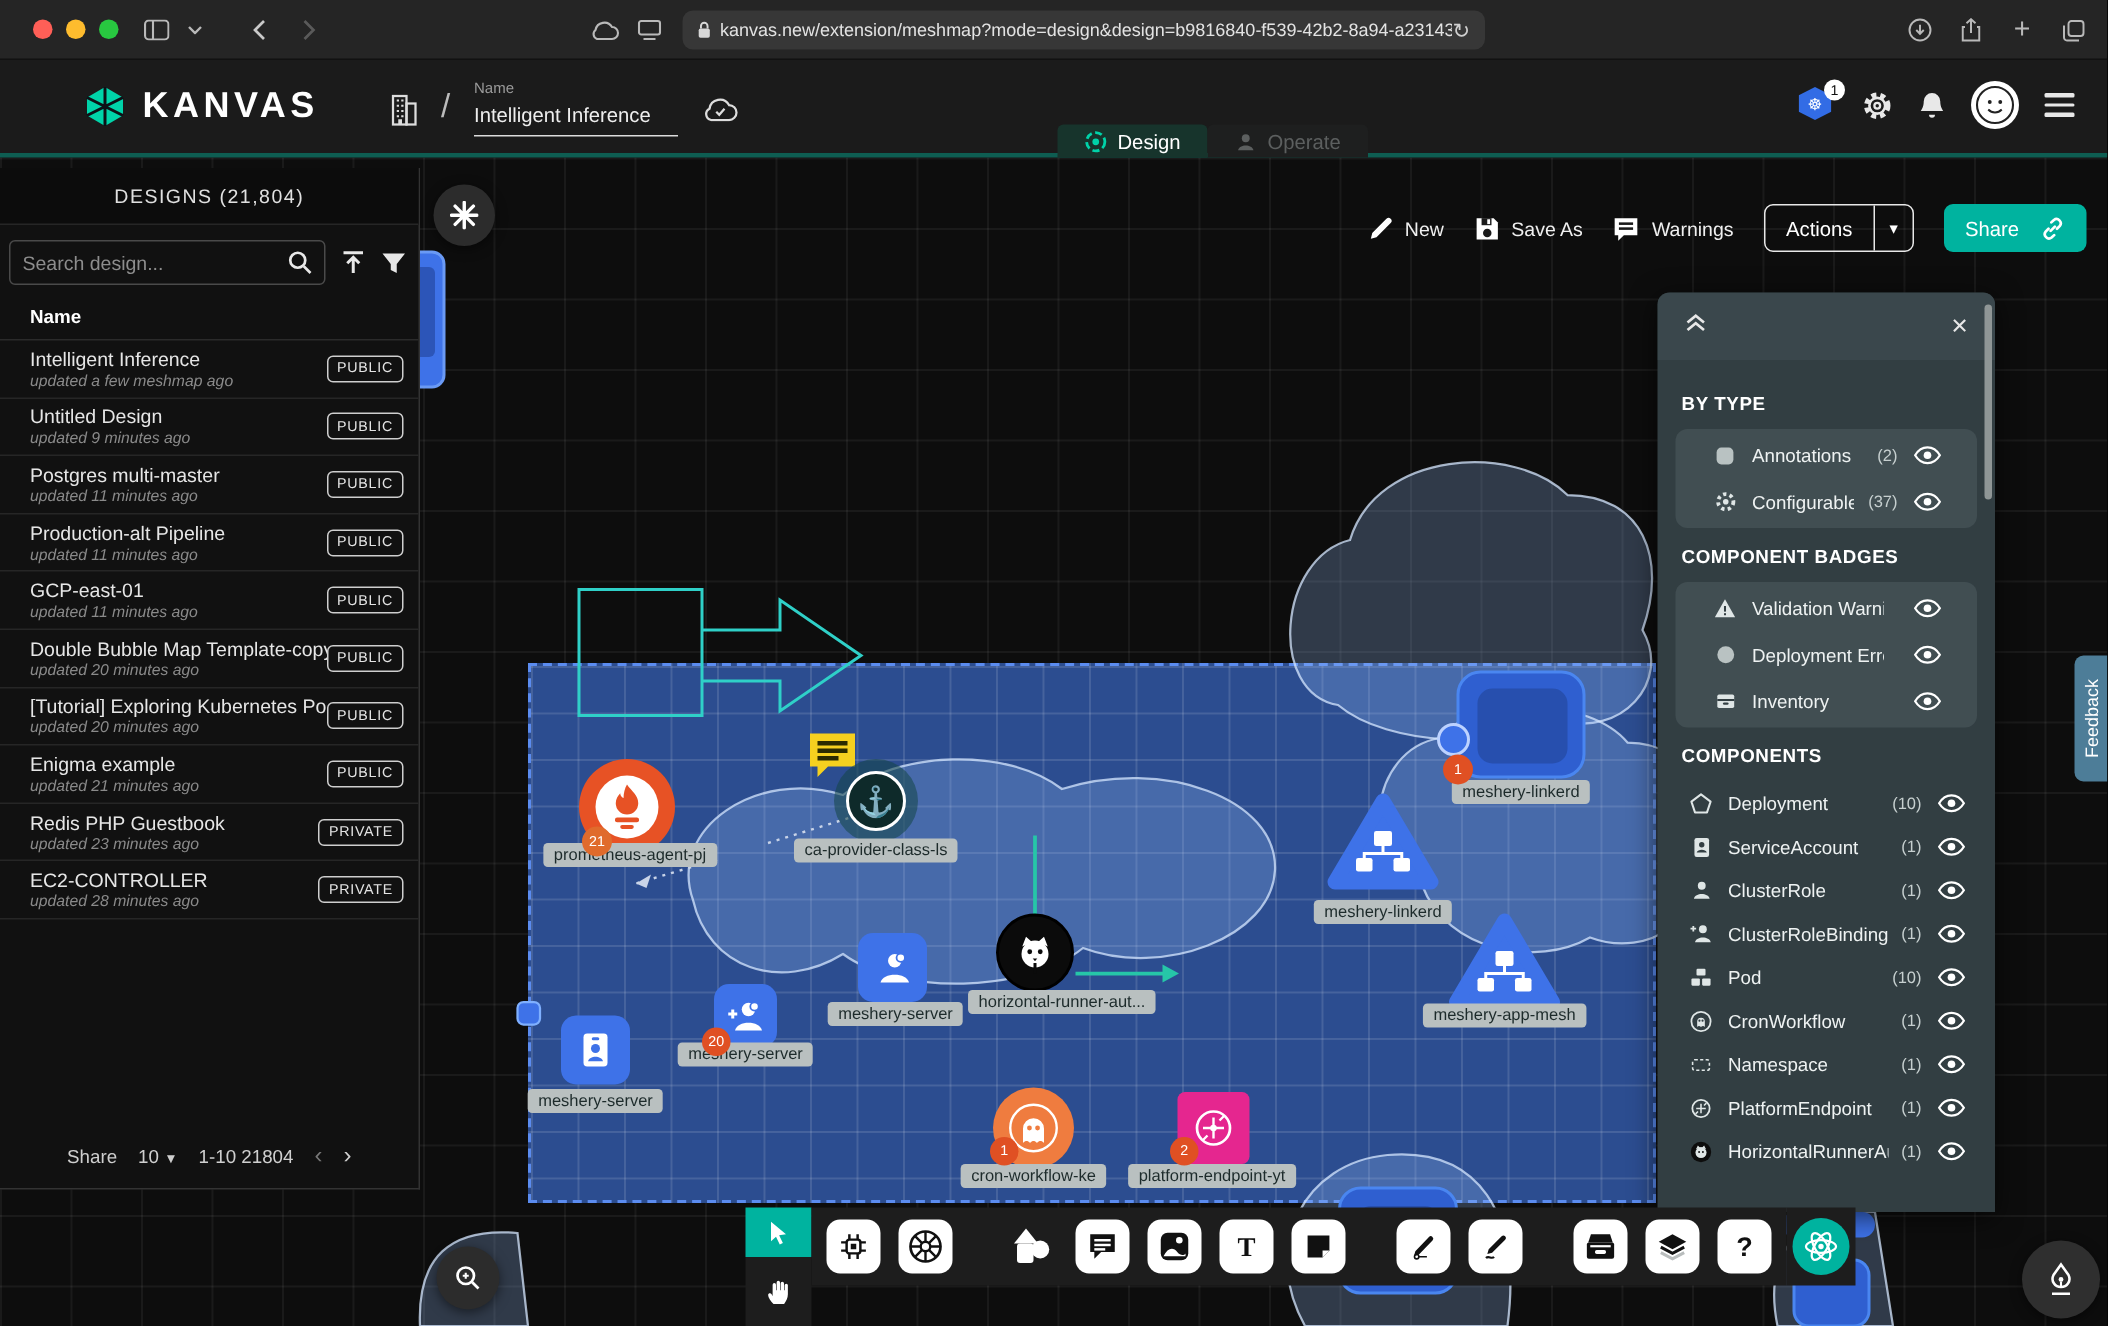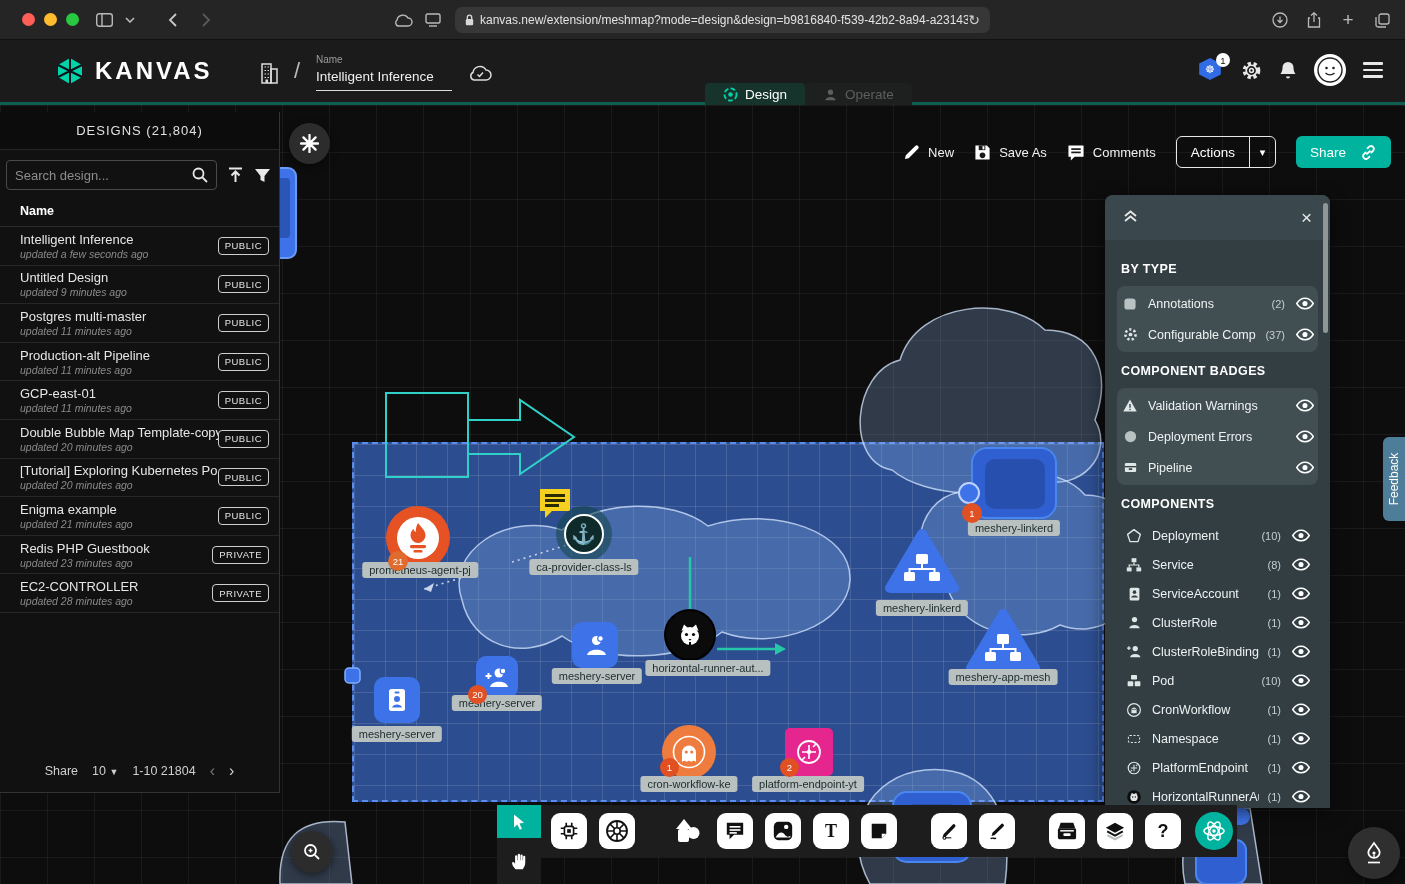--- a/index.html
+++ b/index.html
@@ -81,21 +81,21 @@
   #actions-split { display:flex; border:1px solid #e8e8e8; border-radius:6px; height:32px; color:#fff; }
   #actions-split .main { padding:0 14px; display:flex; align-items:center; font-size:13.5px; }
   #actions-split .caret { border-left:1px solid #e8e8e8; width:26px; display:flex; align-items:center; justify-content:center; font-size:11px; }
   #share-btn { background:#00b39f; border-radius:6px; height:32px; padding:0 14px; display:flex; align-items:center; gap:14px; color:#fff; font-size:13.5px; }
 
   
   #layers-panel { position:absolute; left:1105px; top:195px; width:225px; height:613px; background:#323e42; border-radius:8px 8px 0 0; box-shadow:0 4px 18px rgba(0,0,0,.6); z-index:22; overflow:hidden; }
   #layers-head { height:45px; background:#3a474c; display:flex; align-items:center; justify-content:space-between; padding:0 18px; }
   #layers-body { padding:10px 12px 0 12px; }
   .lsec-title { color:#fff; font-size:12.5px; font-weight:bold; letter-spacing:.4px; margin:12px 4px 10px 4px; }
-  .lgroup { background:#414e52; border-radius:8px; padding:2px 4px; }
+  .lgroup { background:#414e52; border-radius:8px; padding:2px 24px; }
   .litem { display:flex; align-items:center; height:31px; gap:9px; }
   .litem.plain { padding:0 8px; height:29px; }
   .licon { width:18px; display:inline-flex; justify-content:center; }
   .llabel { flex:1; color:#eef2f2; font-size:12.5px; white-space:nowrap; overflow:hidden; }
   .lcount { color:#c6cfcf; font-size:11px; margin-right:2px; }
   .leye { display:inline-flex; }
   #panel-scrollbar { position:absolute; right:2px; top:8px; width:5px; height:130px; background:#8f9696; border-radius:3px; }
 
   
   #bottom-toolbar { position:absolute; left:497px; top:805px; display:flex; z-index:26; }
@@ -455,21 +455,21 @@
           <circle cx="9" cy="12" r="3" fill="#1a1a1a"></circle>
         </svg>
       <span>Save As</span>
     </div>
     <div class="abtn">
       <svg width="18" height="17" viewBox="0 0 19 18">
           <path d="M1.5 1.5 h16 v12 h-9.5 l-4,4 v-4 h-2.5 Z" fill="#fff"></path>
           <rect x="4.5" y="4.5" width="10" height="1.8" fill="#1a1a1a"></rect>
           <rect x="4.5" y="8" width="10" height="1.8" fill="#1a1a1a"></rect>
         </svg>
-      <span>Comments</span>
+      <span>Warnings</span>
     </div>
     <div id="actions-split">
       <span class="main">Actions</span>
       <span class="caret">▾</span>
     </div>
     <div id="share-btn">
       <span>Share</span>
       <svg width="17" height="17" viewBox="0 0 18 18">
           <path d="M7.5 10.5 L10.5 7.5 M6 9 L4 11 a3 3 0 0 0 4.2 4.2 L10 13.5 M12 9 L14 7 a3 3 0 0 0 -4.2 -4.2 L8 4.5" fill="none" stroke="#fff" stroke-width="1.9" stroke-linecap="round"></path>
         </svg>
@@ -498,21 +498,21 @@
           <svg width="17" height="15" viewBox="0 0 17 15">
             <path d="M1 1 H16 L10.5 8 V14 L6.5 12 V8 Z" fill="#e8e8e8"></path>
           </svg>
         </span>
     </div>
     <div id="name-header">Name</div>
     <div id="design-rows">
         <div class="drow">
           <div class="drow-text">
             <div class="drow-name">Intelligent Inference</div>
-    <div class="drow-updated">updated a few seconds ago</div>
+    <div class="drow-updated">updated a few meshmap ago</div>
           </div>
     <span class="vis-chip">PUBLIC</span>
         </div>
         <div class="drow">
           <div class="drow-text">
             <div class="drow-name">Untitled Design</div>
     <div class="drow-updated">updated 9 minutes ago</div>
           </div>
     <span class="vis-chip">PUBLIC</span>
         </div>
@@ -659,58 +659,40 @@
             </span>
           </div>
           <div class="litem">
             <span class="licon">
               <svg width="15" height="15" viewBox="0 0 20 20">
                 <rect x="2.5" y="4" width="15" height="12" rx="1.5" fill="#dfe6e6"></rect>
                 <rect x="2.5" y="8" width="15" height="1.8" fill="#323e42"></rect>
                 <rect x="7.5" y="11" width="5" height="2.2" rx="1.1" fill="#323e42"></rect>
               </svg>
             </span>
-      <span class="llabel">Pipeline</span>
+      <span class="llabel">Inventory</span>
       <span class="lcount"></span>
       <span class="leye">
               <svg width="18" height="13" viewBox="0 0 24 16">
                 <path d="M12 1 C6 1 2.2 6 1 8 C2.2 10 6 15 12 15 C18 15 21.8 10 23 8 C21.8 6 18 1 12 1 Z" fill="none" stroke="#fff" stroke-width="2"></path>
                 <circle cx="12" cy="8" r="3.4" fill="#fff"></circle>
               </svg>
             </span>
           </div>
         </div>
         <div class="lsec-title">COMPONENTS</div>
         <div>
           <div class="litem plain">
             <span class="licon">
               <svg width="16" height="16" viewBox="0 0 20 20">
                 <path d="M10 2 L18 8 L15 17 H5 L2 8 Z" fill="none" stroke="#dfe6e6" stroke-width="1.7" stroke-linejoin="round"></path>
               </svg>
             </span>
       <span class="llabel">Deployment</span>
       <span class="lcount">(10)</span>
-      <span class="leye">
-              <svg width="18" height="13" viewBox="0 0 24 16">
-                <path d="M12 1 C6 1 2.2 6 1 8 C2.2 10 6 15 12 15 C18 15 21.8 10 23 8 C21.8 6 18 1 12 1 Z" fill="none" stroke="#fff" stroke-width="2"></path>
-                <circle cx="12" cy="8" r="3.4" fill="#fff"></circle>
-              </svg>
-            </span>
-          </div>
-          <div class="litem plain">
-            <span class="licon">
-              <svg width="16" height="16" viewBox="0 0 20 20">
-                <rect x="7" y="1.5" width="6" height="5" fill="#dfe6e6"></rect>
-                <rect x="1" y="13" width="6" height="5" fill="#dfe6e6"></rect>
-                <rect x="13" y="13" width="6" height="5" fill="#dfe6e6"></rect>
-                <path d="M10 6.5 V10 M4 13 V10 H16 V13" fill="none" stroke="#dfe6e6" stroke-width="1.5"></path>
-              </svg>
-            </span>
-      <span class="llabel">Service</span>
-      <span class="lcount">(8)</span>
       <span class="leye">
               <svg width="18" height="13" viewBox="0 0 24 16">
                 <path d="M12 1 C6 1 2.2 6 1 8 C2.2 10 6 15 12 15 C18 15 21.8 10 23 8 C21.8 6 18 1 12 1 Z" fill="none" stroke="#fff" stroke-width="2"></path>
                 <circle cx="12" cy="8" r="3.4" fill="#fff"></circle>
               </svg>
             </span>
           </div>
           <div class="litem plain">
             <span class="licon">
               <svg width="15" height="16" viewBox="0 0 20 20">

